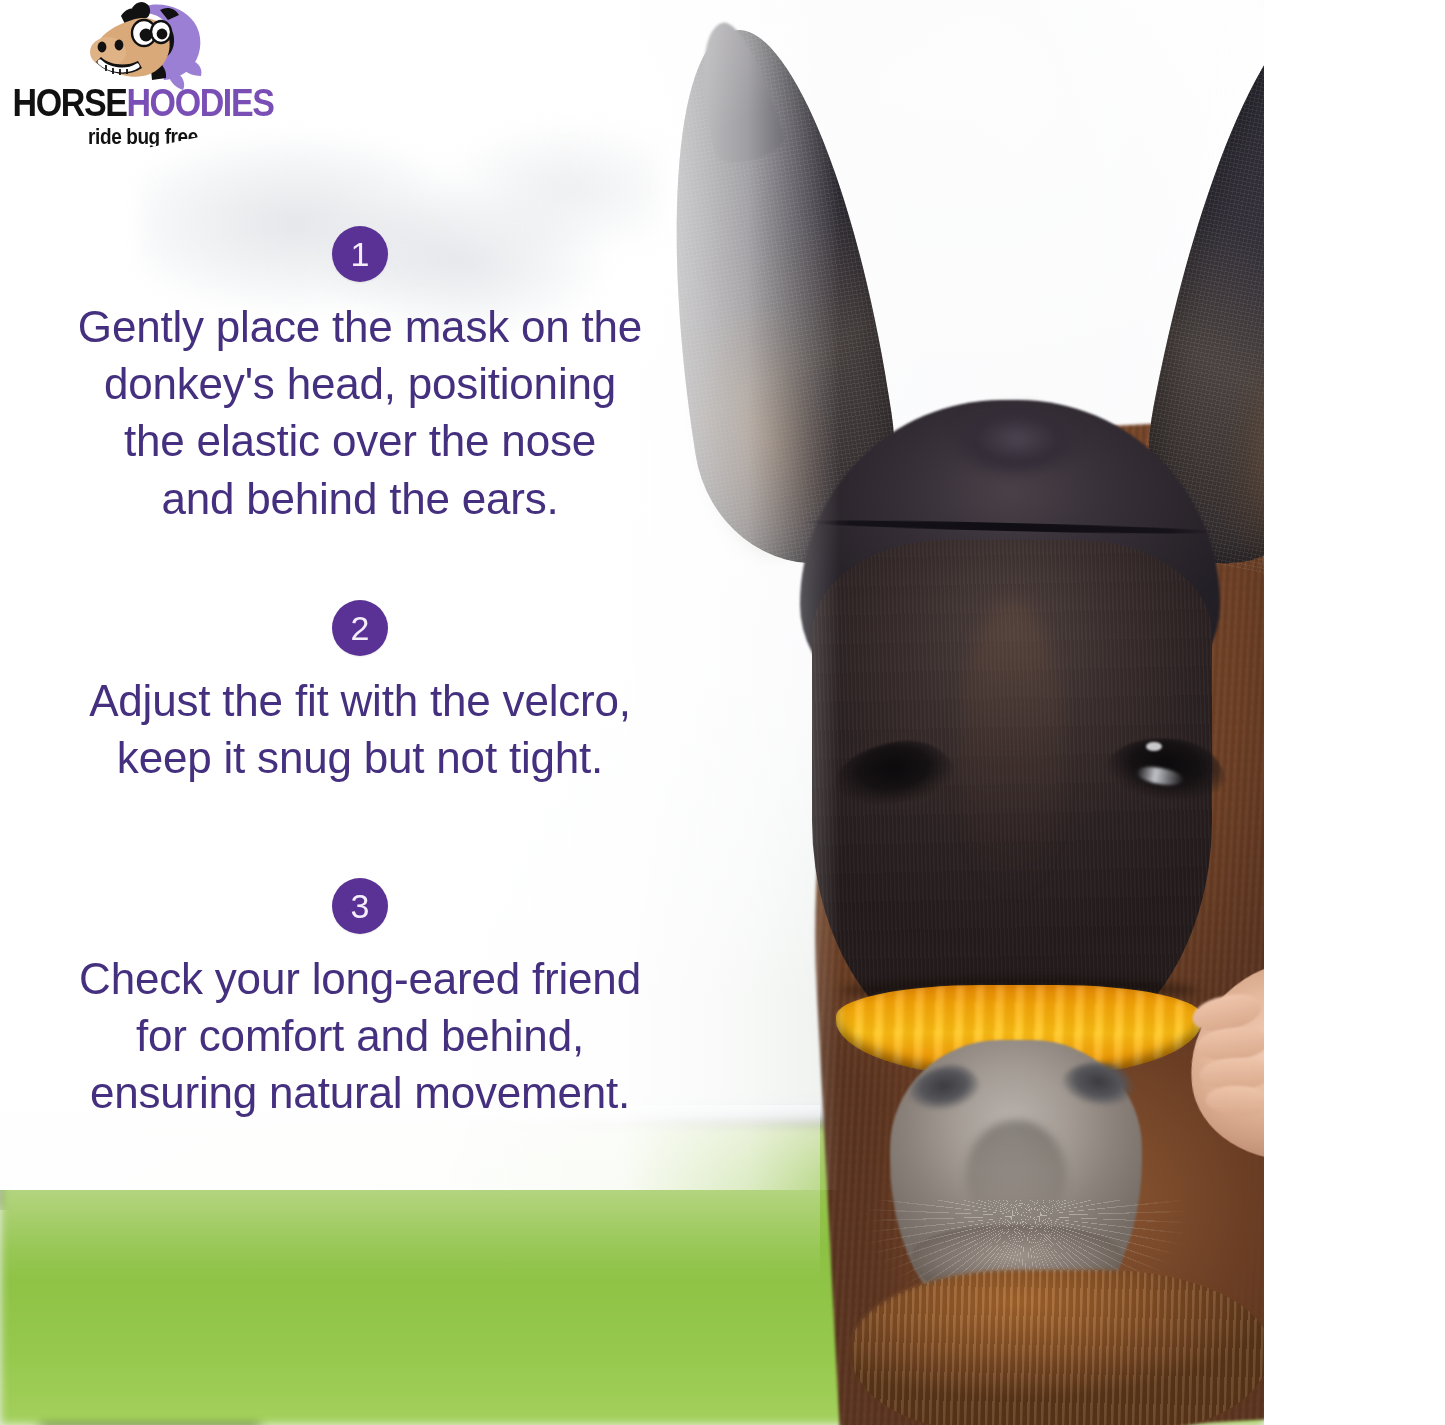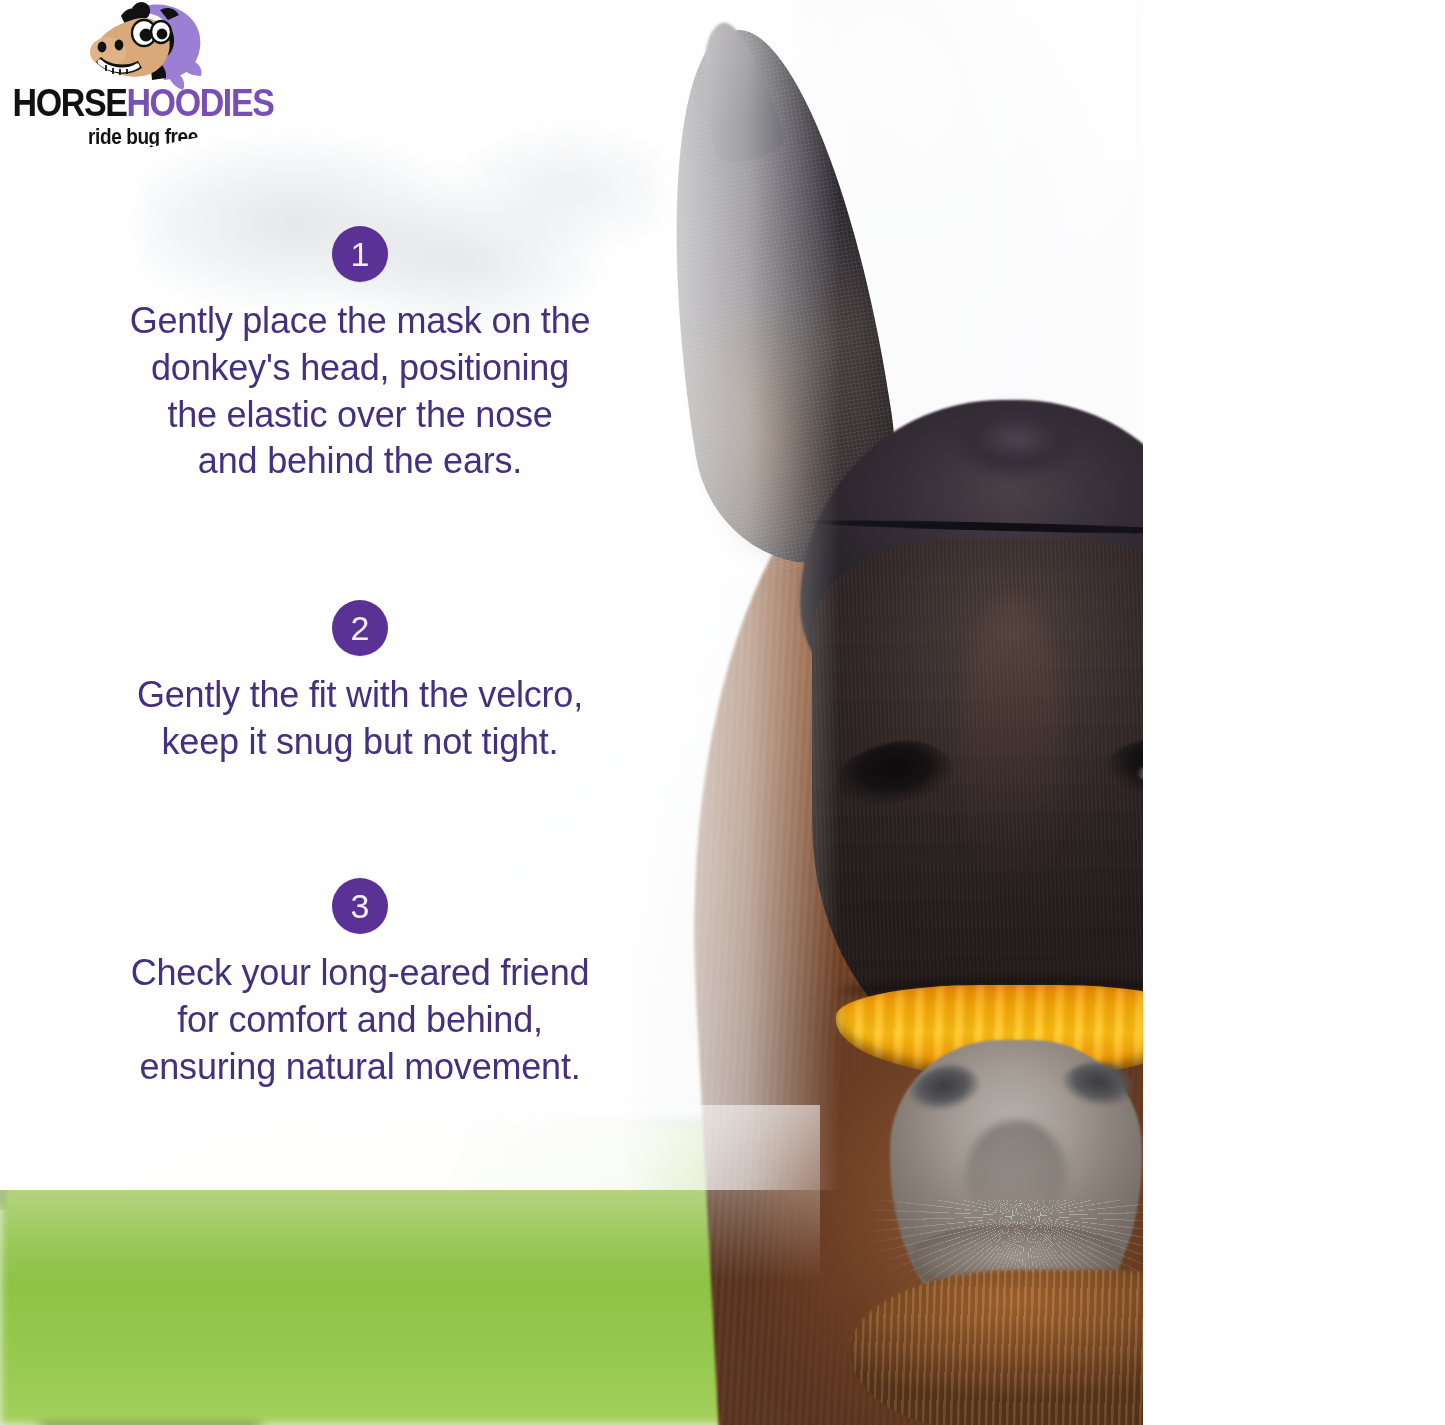--- a/index.html
+++ b/index.html
@@ -5,21 +5,21 @@
   * { margin:0; padding:0; box-sizing:border-box; }
   html,body{ background:#fff; }
   body{
     width:1445px; height:1425px;
     font-family:"Liberation Sans", sans-serif;
     overflow:hidden; position:relative;
   }
 
   #infographic{
     position:absolute; inset:0;
-    width:1143px; height:1425px;
+    width:1264px; height:1425px;
     overflow:hidden;
     background:#bef264;
   }
 
   
   .photo-scene{
     position:absolute; inset:0;
     background:
       linear-gradient(180deg,#fdfdfd 0%,#fbfbfc 48%,#f3f5f4 63%,#eef1ee 70%, #eef1ee 100%);
   }
@@ -375,21 +375,21 @@
     background:#5a3295;
     color:#f4eefb;
     font-size:34px; font-weight:400;
     display:flex; align-items:center; justify-content:center;
     margin:0 auto 16px auto;
     line-height:1;
     box-shadow:0 1px 2px rgba(0,0,0,.08);
   }
   .step-text{
     color:#44307f;
-    font-size:36px;
+    font-size:44px;
     line-height:1.30;
     font-weight:400;
     letter-spacing:-0.2px;
     white-space:pre-line;
   }
 </style>
 </head>
 <body>
 
 <div id="infographic">
@@ -512,21 +512,21 @@
     <div class="step step-1">
       <div class="badge">1</div>
       <div class="step-text">Gently place the mask on the
 donkey's head, positioning
 the elastic over the nose
 and behind the ears.</div>
     </div>
 
     <div class="step step-2">
       <div class="badge">2</div>
-      <div class="step-text">Gently the fit with the velcro,
+      <div class="step-text">Adjust the fit with the velcro,
 keep it snug but not tight.</div>
     </div>
 
     <div class="step step-3">
       <div class="badge">3</div>
       <div class="step-text">Check your long-eared friend
 for comfort and behind,
 ensuring natural movement.</div>
     </div>
 

